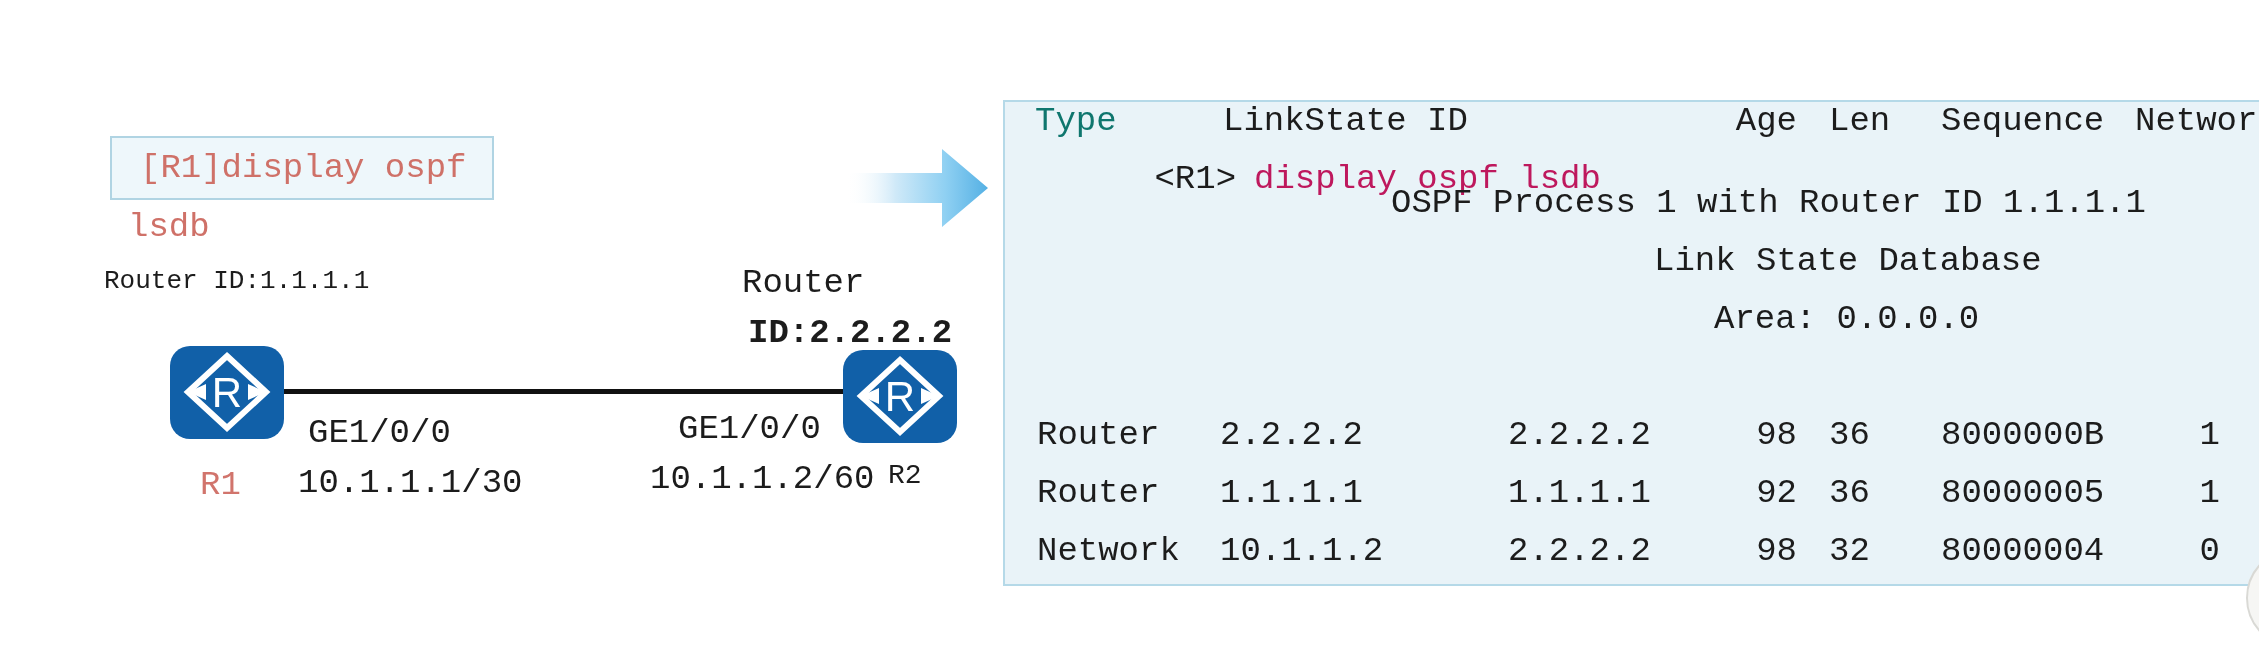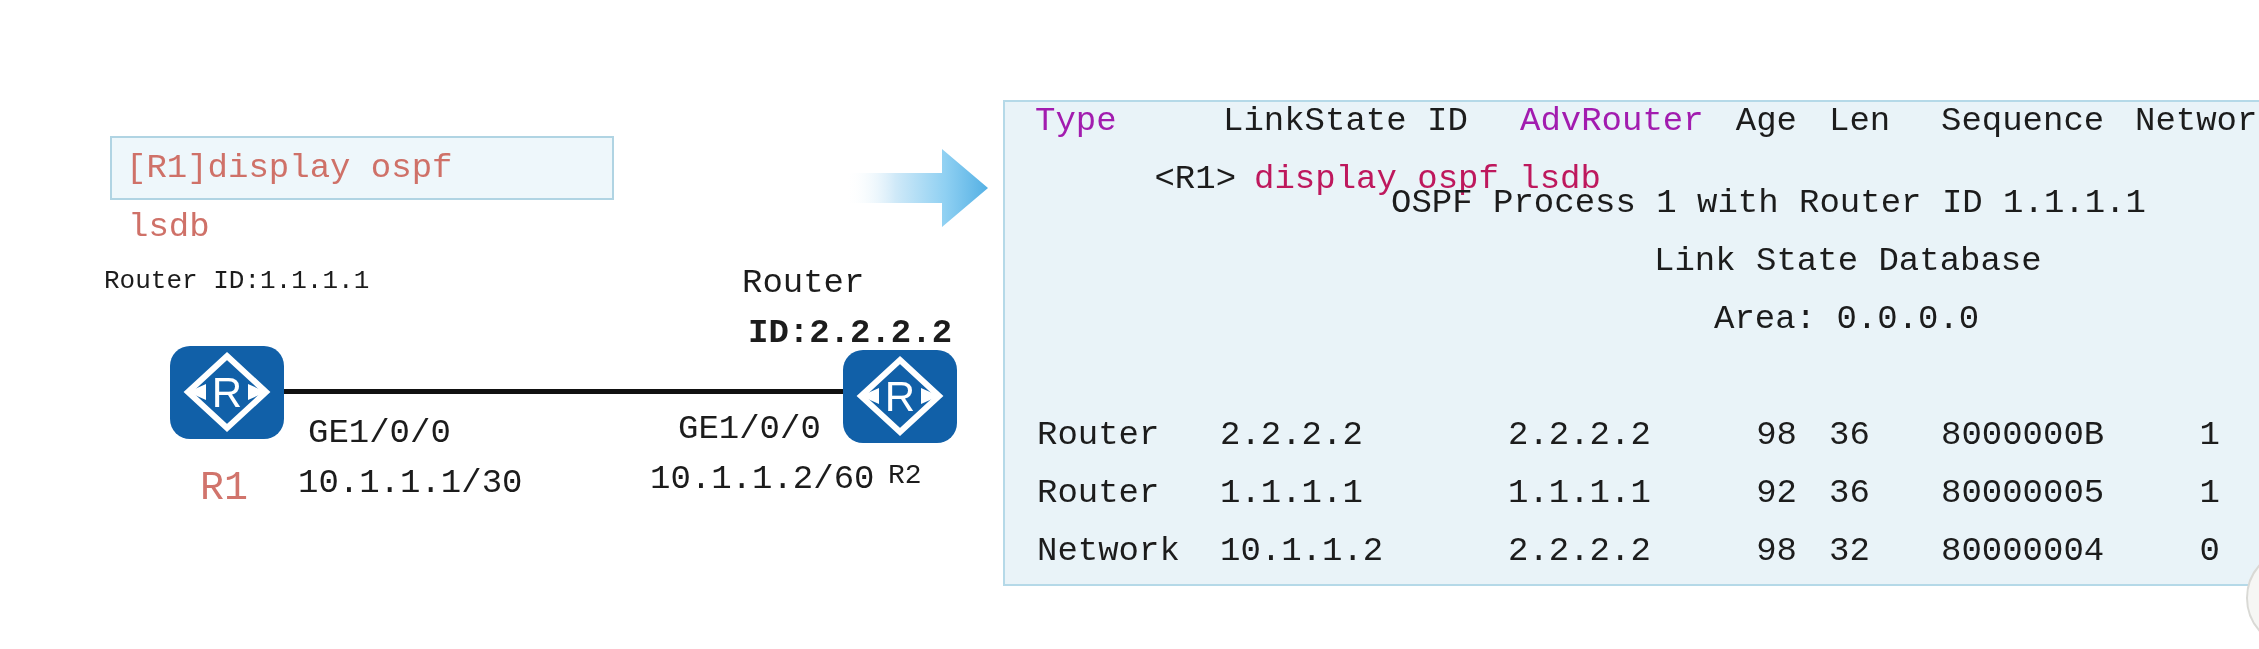--- a/index.html
+++ b/index.html
@@ -2,37 +2,37 @@
 <html><head>
 <meta charset="utf-8">
 <style>
   html, body { margin:0; padding:0; background:#ffffff; }
   body { width:2259px; height:649px; overflow:hidden; }
   .stage { position:relative; width:2259px; height:649px; overflow:hidden; background:#ffffff;
            font-family:"Liberation Mono", monospace; color:#1c1c1c; }
   .abs { position:absolute; white-space:pre; }
 
   
-  .cmd-box { position:absolute; left:110px; top:136px; width:504px; height:64px;
+  .cmd-box { position:absolute; left:110px; top:136px; width:384px; height:64px;
              background:#eef7fb; border:2px solid #b0d4e3; box-sizing:border-box;
-             display:flex; align-items:center; padding-left:14px;
+             display:flex; align-items:center; padding-left:28px;
              color:#cf7168; font-size:34px; }
   .lsdb-line { left:128px; top:208px; color:#cf7168; font-size:34px; }
   .rid-left  { left:104px; top:266px; font-size:26px; }
   .rid-r2a   { left:742px; top:264px; font-size:34px; z-index:1; }
   .rid-r2b   { left:748px; top:314px; font-size:34px; z-index:1;font-weight:bold; }
 
   .router { position:absolute; width:114px; height:93px; z-index:2; }
   .router.r1 { left:170px; top:346px; }
   .router.r2 { left:843px; top:350px; }
   .link-line { position:absolute; left:283px; top:389px; width:562px; height:5px; background:#111; z-index:1; }
 
   .ge1 { left:308px; top:414px; font-size:34px; }
   .ip1 { left:298px; top:464px; font-size:34px; }
-  .name-r1 { left:200px; top:466px; color:#d1746c; font-size:40px; }
+  .name-r1 { left:200px; top:466px; color:#d1746c; font-size:34px; }
   .ge2 { left:678px; top:410px; font-size:34px; }
   .ip2 { left:650px; top:460px; font-size:34px; }
   .name-r2 { left:888px; top:460px; font-size:28px; }
 
   .flow-arrow { position:absolute; left:846px; top:146px; z-index:1; }
 
   
   .panel { position:absolute; left:1003px; top:100px; width:1312px; height:486px;
            background:#e9f3f8; border:2px solid #b5d9e8; box-sizing:border-box; z-index:0; }
   .t-line { position:absolute; font-size:34px; white-space:pre; }
@@ -40,21 +40,21 @@
   .t-cmd .red { color:#be185d; margin-left:18px; }
   .t-process { left:386px; top:82px; }
   .t-dbline  { left:649px; top:140px; }
   .t-area    { left:709px; top:198px; }
   .t-header  { left:0; top:256px; width:100%; height:46px; }
   .t-tablerow { position:absolute; left:0; width:100%; height:46px; }
   .t-tablerow.r0 { top:314px; }
   .t-tablerow.r1 { top:372px; }
   .t-tablerow.r2 { top:430px; }
   .tcell { position:absolute; font-size:34px; white-space:pre; }
-  .accent-light { color:#a21caf; }
+  .accent-light { color:#0f766e; }
   .h0 { left:30px; }  .c0 { left:32px; }
   .h1 { left:218px; } .c1 { left:215px; }
   .h2 { left:515px; } .c2 { left:503px; }
   .h3, .c3 { left:640px; width:152px; text-align:right; }
   .h4, .c4 { left:824px;font-family:Liberation Mono, monospace; }
   .h5, .c5 { left:936px; }
   .h6 { left:1130px; }
   .c6 { left:1100px; width:115px; text-align:right; }
 
   .corner-dot { position:absolute; left:2246px; top:548px; width:96px; height:96px;
@@ -113,21 +113,20 @@
   <div class="panel">
     <div class="t-line t-cmd">
       <span>&lt;R1&gt;</span><span class="red">display ospf lsdb</span>
     </div>
     <div class="t-line t-process">OSPF Process 1 with Router ID 1.1.1.1</div>
     <div class="t-line t-dbline">Link State Database</div>
     <div class="t-line t-area">Area: 0.0.0.0</div>
     <div class="t-header" id="lsdb-header">
         <span class="tcell h0 accent-light">Type</span>
         <span class="tcell h1">LinkState ID</span>
-        <span class="tcell h2 accent-light">AdvRouter</span>
         <span class="tcell h3">Age</span>
         <span class="tcell h4">Len</span>
         <span class="tcell h5">Sequence</span>
         <span class="tcell h6">Network</span>
       </div>
     <div id="lsdb-rows">
         <div class="t-tablerow r0">
           <span class="tcell c0">Router</span>
           <span class="tcell c1">2.2.2.2</span>
           <span class="tcell c2">2.2.2.2</span>

